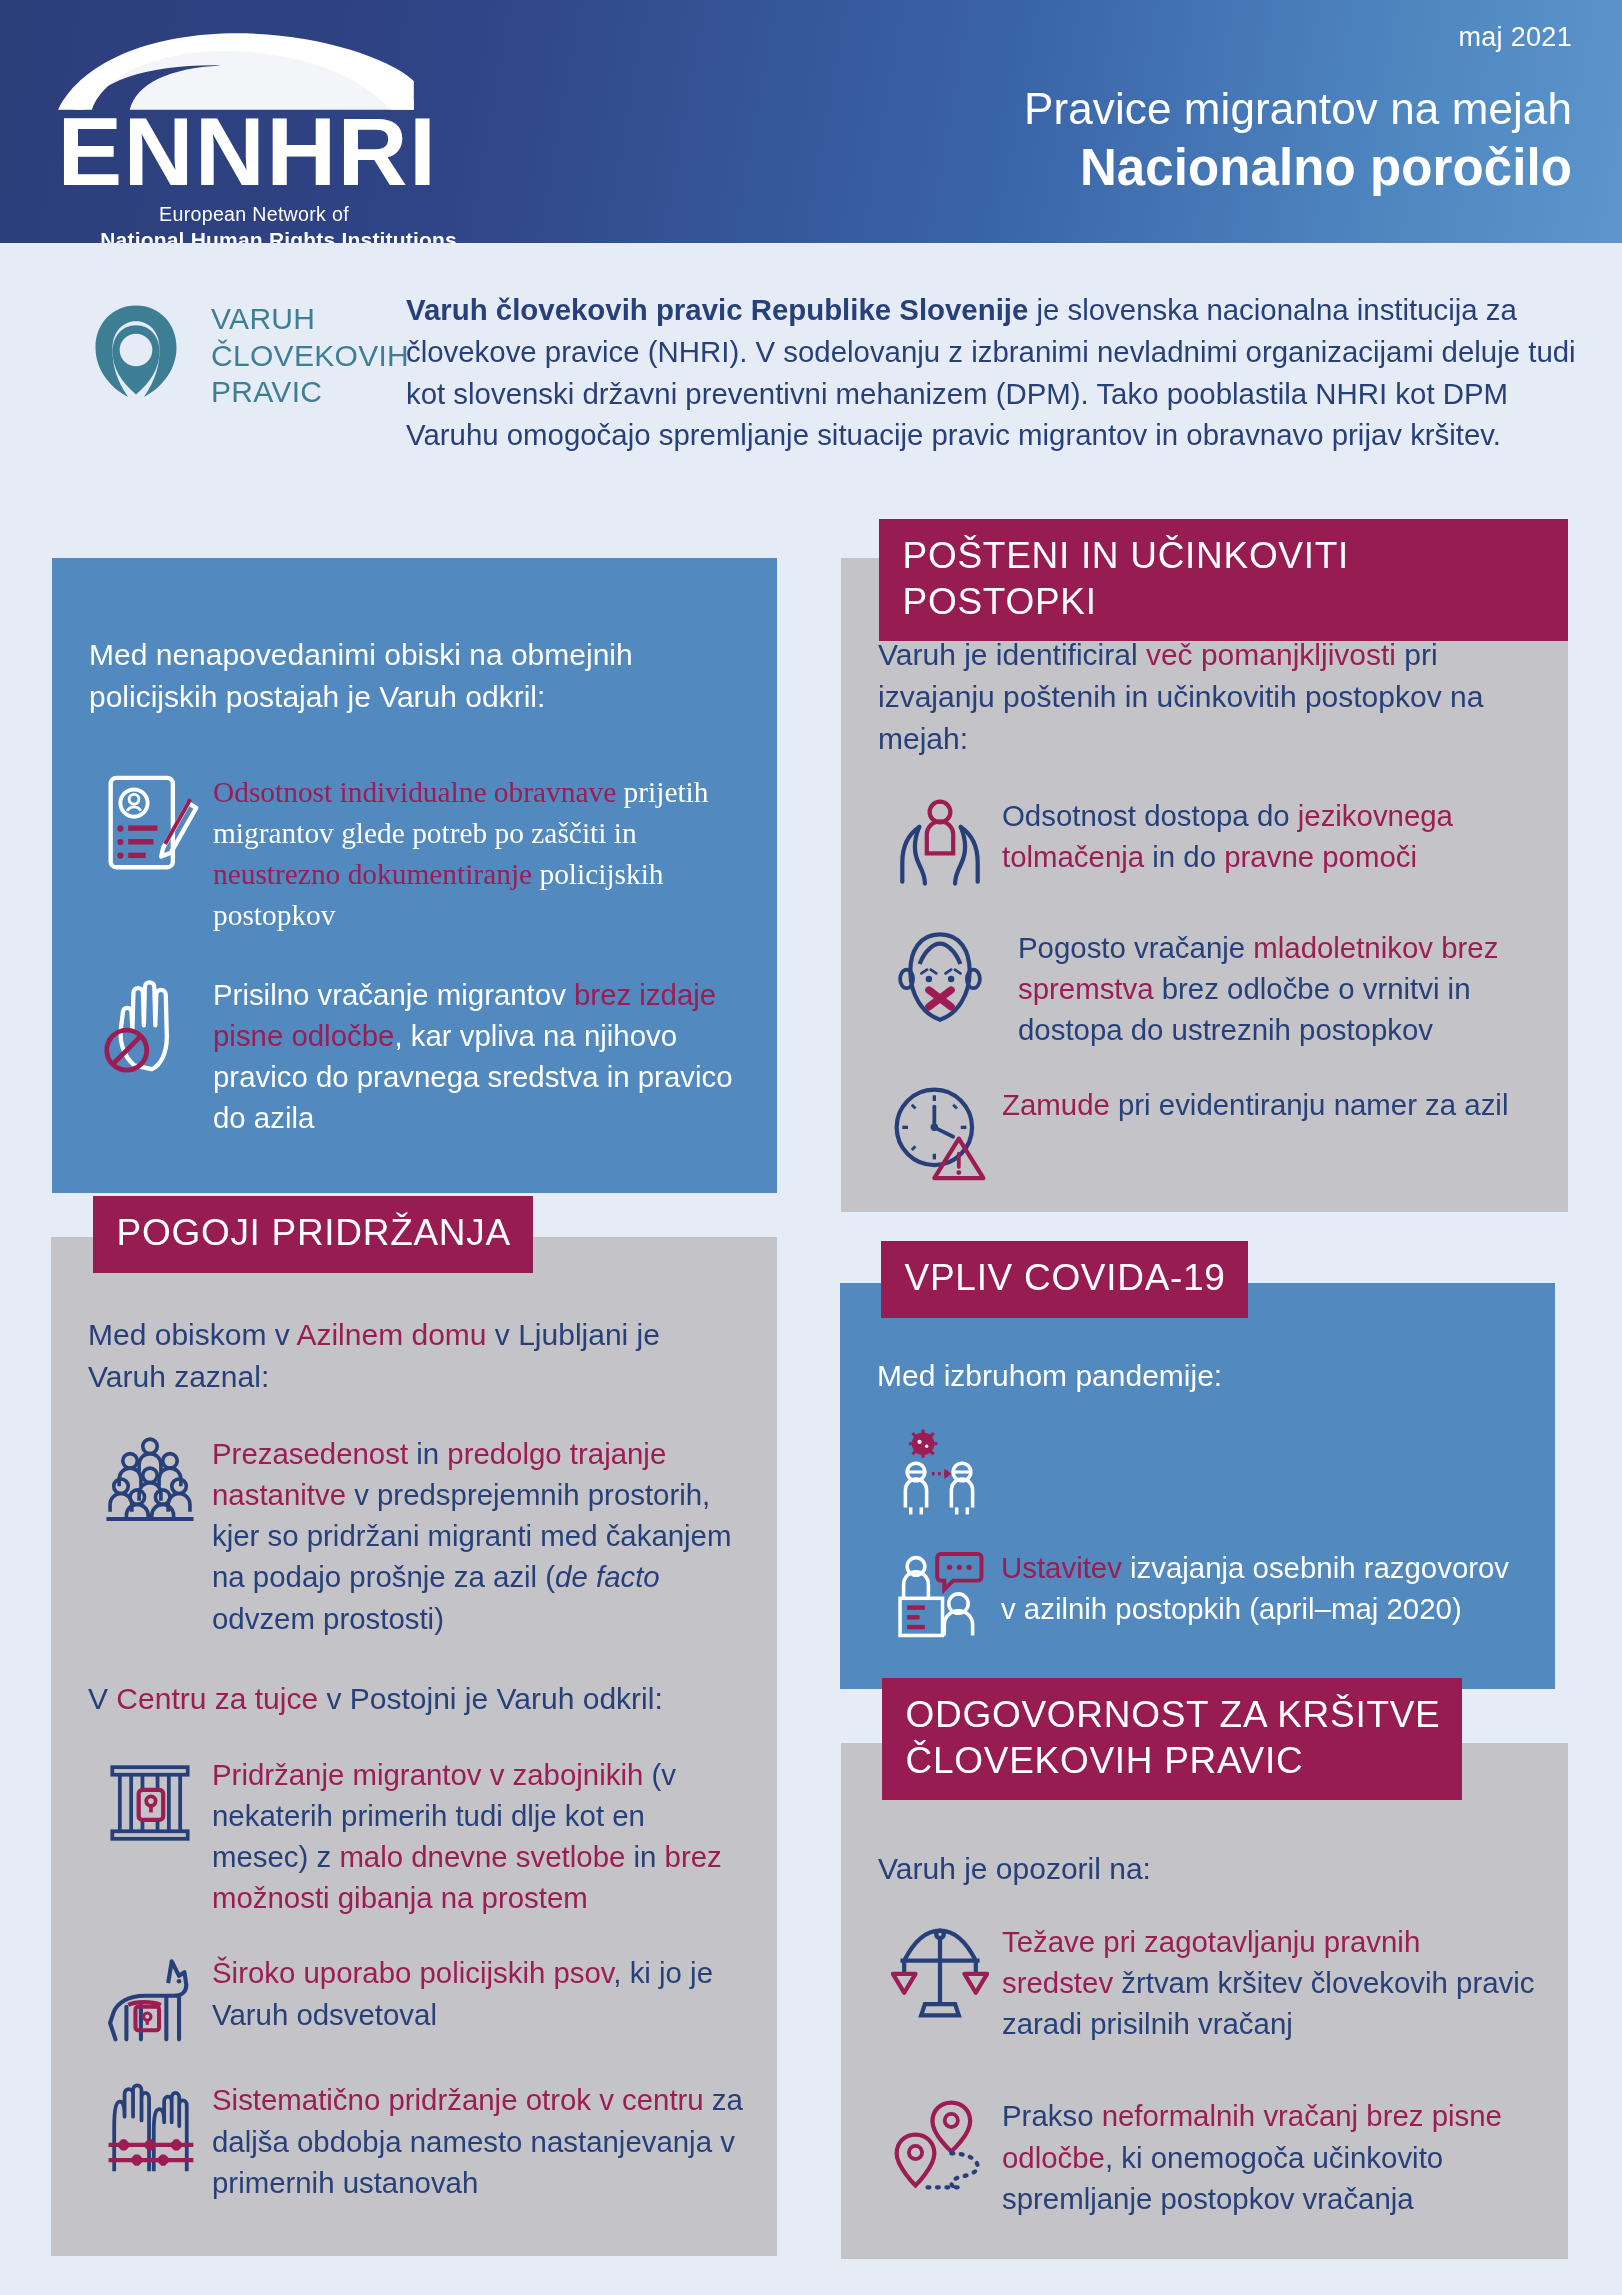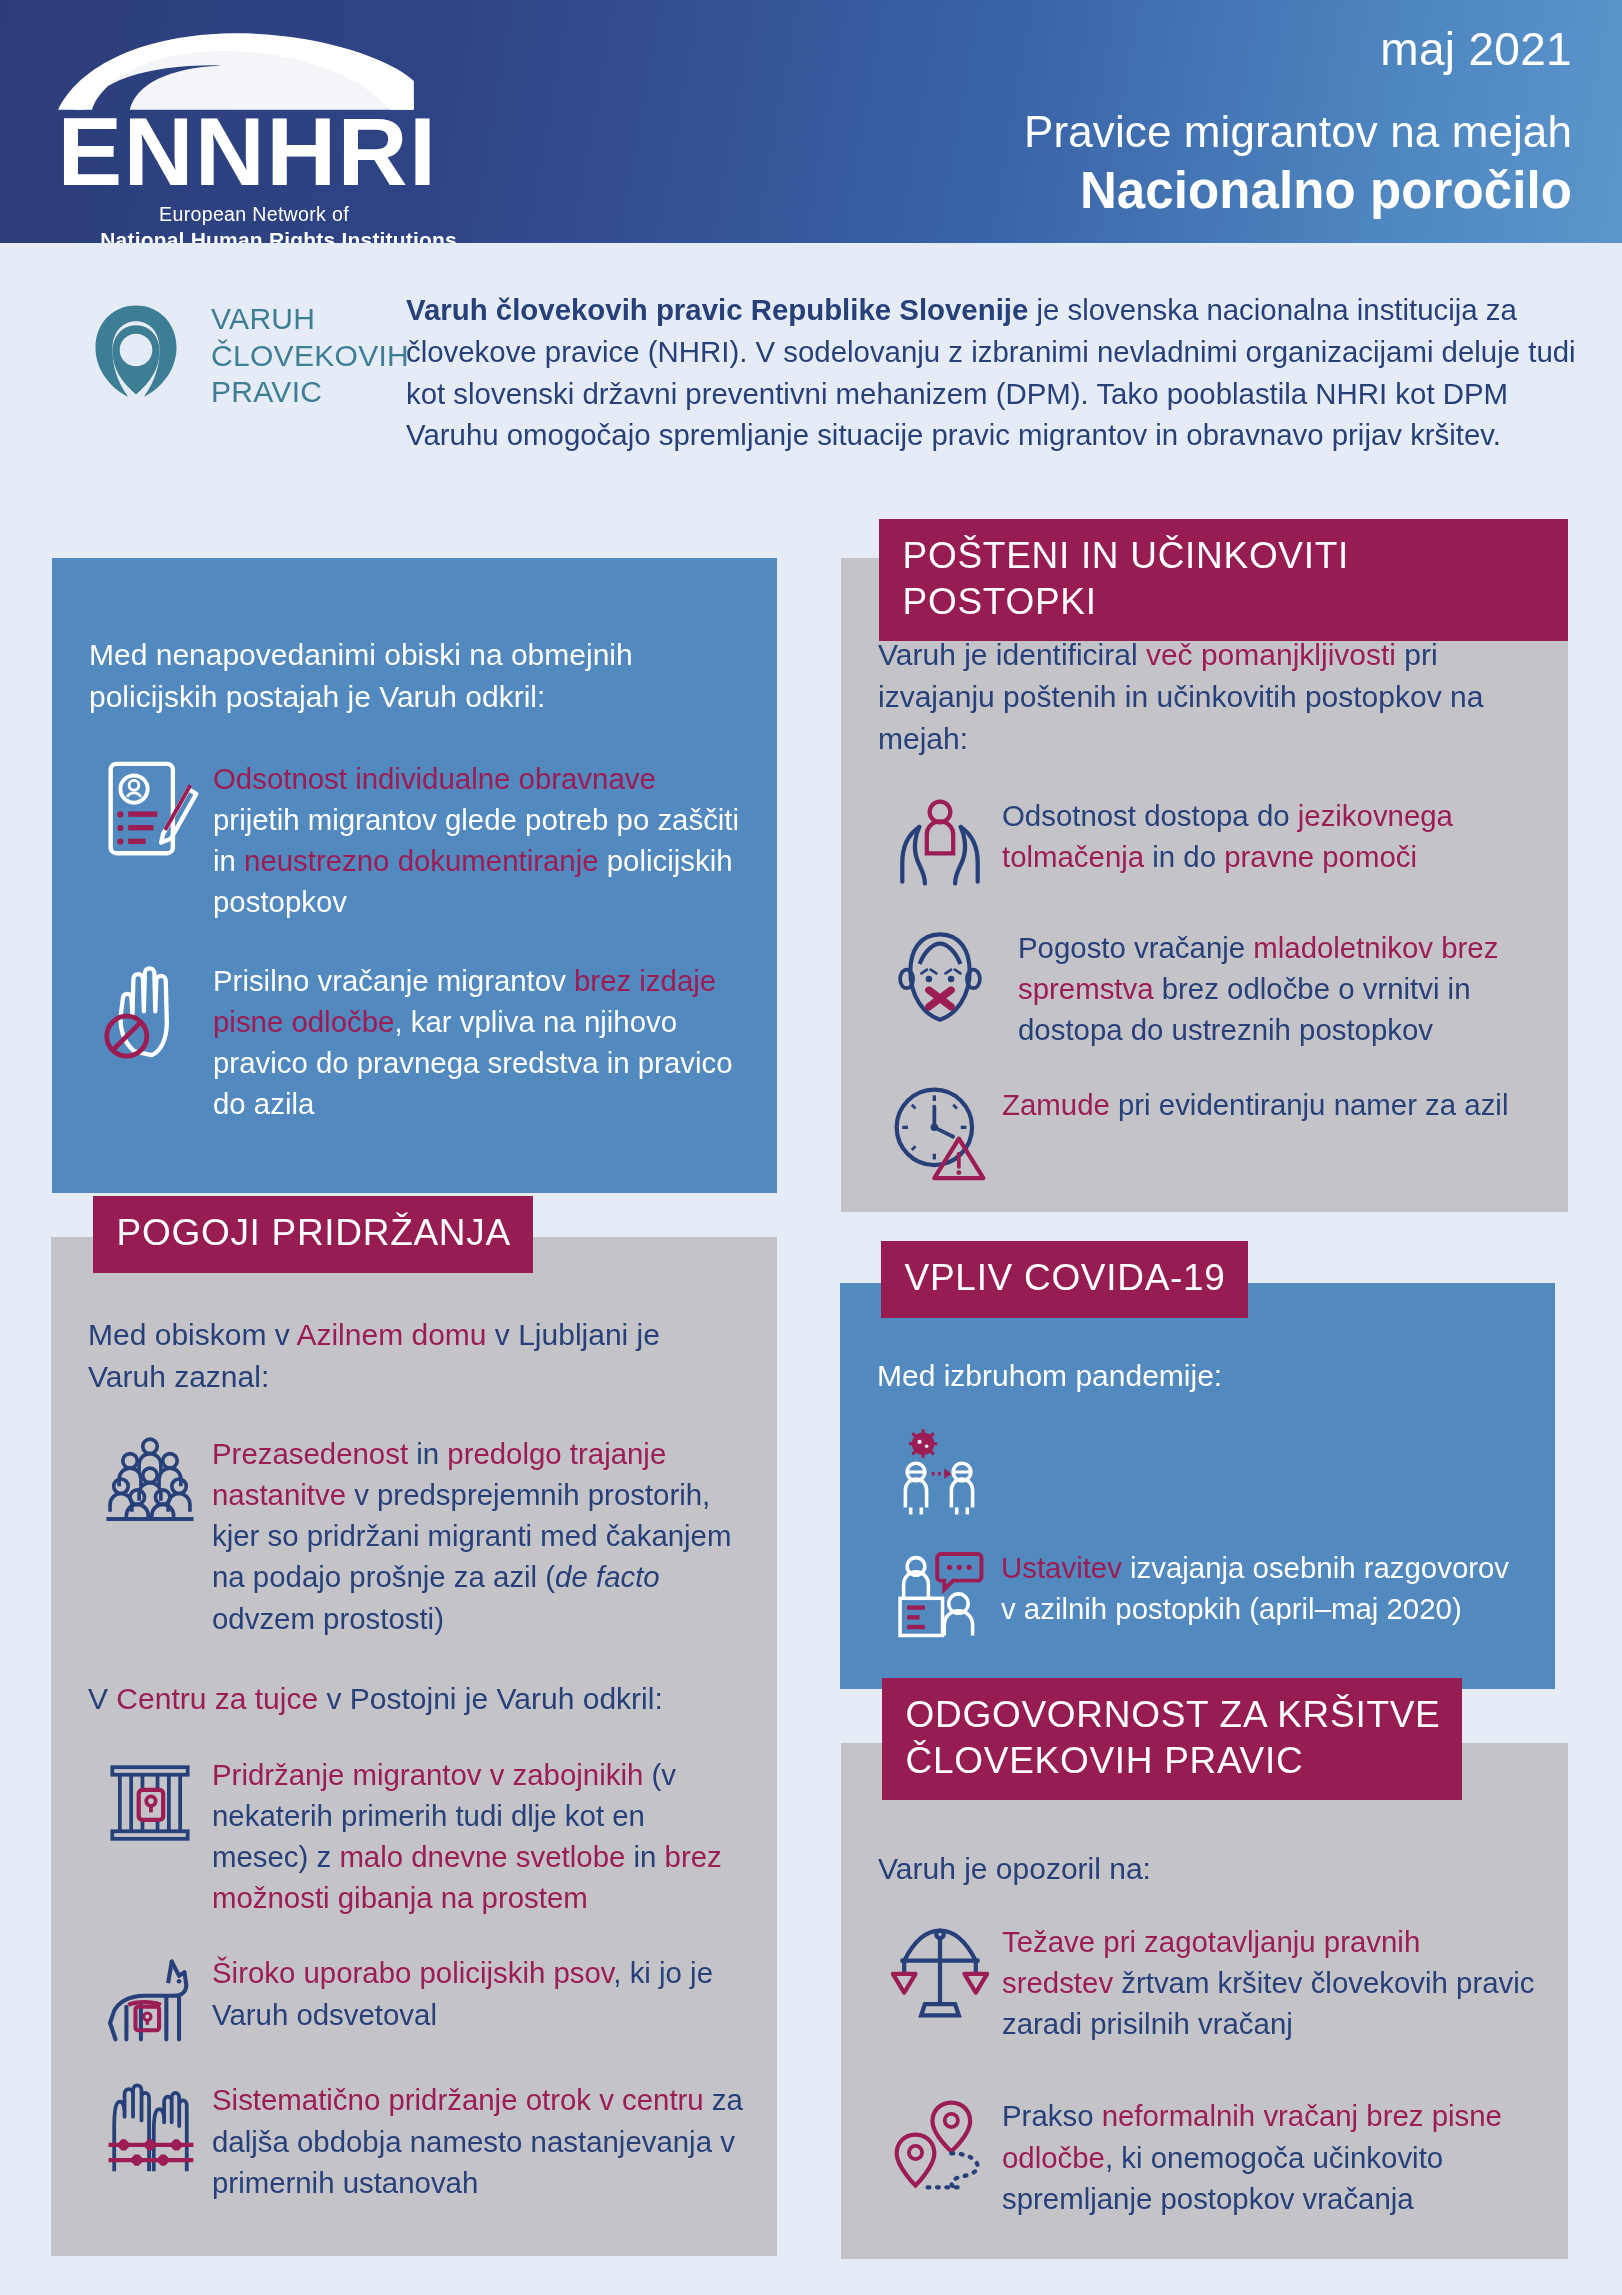--- a/index.html
+++ b/index.html
@@ -22,21 +22,21 @@
   #logo-wordmark {
     font-size:97px; font-weight:bold; letter-spacing:1.3px; line-height:0.92;
     color:#fff; margin-top:-3.9px; padding-left:6.5px;
   }
   #logo-sub1 { font-size:19.6px; text-align:center; width:406px; margin-top:6.5px; letter-spacing:0.3px;}
   #logo-sub2 { font-size:21px; font-weight:bold; text-align:right; width:406px; margin-top:2.6px; letter-spacing:0.2px;}
 
   #header-right {
     position:absolute; right:51px; top:22px; text-align:right; color:#fff;
   }
-  #hdr-date { font-size:46px; font-weight:300; letter-spacing:0.3px; }
+  #hdr-date { font-size:27px; font-weight:300; letter-spacing:0.3px; }
   #hdr-title1 { font-size:44px; font-weight:300; margin-top:31px; letter-spacing:0.1px;}
   #hdr-title2 { font-size:51px; font-weight:bold; margin-top:3.9px; letter-spacing:0.1px;}
 
   
   #intro { position:absolute; left:0; top:243px; width:1623px; height:262px; }
   #varuh-logo { position:absolute; left:60px; top:60px; width:151px; }
   #varuh-mark { width:92px; height:98px; display:block; margin:0 auto; }
   #varuh-name {
     position:absolute; left:211px; top:58px; width:196px;
     color:#3e7e95; font-size:30px; line-height:1.22; letter-spacing:0.3px;
@@ -110,21 +110,21 @@
     <div>PRAVIC</div>
   </div>
   <div id="intro-text"><b>Varuh človekovih pravic Republike Slovenije</b><span> je slovenska nacionalna institucija za človekove pravice (NHRI). V sodelovanju z izbranimi nevladnimi organizacijami deluje tudi kot slovenski državni preventivni mehanizem (DPM). Tako pooblastila NHRI kot DPM Varuhu omogočajo spremljanje situacije pravic migrantov in obravnavo prijav kršitev.</span></div>
 </div>
 
 <div class="panel" style="left:52px; top:558px; width:725px; height:635px;">
   <div class="panel-bg bg-blue"></div>
   <div class="panel-inner" style="left:37px; top:76px; width:654px;">
     <div class="lead on-blue">Med nenapovedanimi obiski na obmejnih policijskih postajah je Varuh odkril:</div>
 
-    <div class="bullet" style="margin-top:40px;">
+    <div class="bullet" style="margin-top:54px;font-family:Liberation Serif, serif;">
       <div class="bicon">
         <svg width="99" height="105" viewBox="0 0 100 108">
           <rect x="8" y="6" width="64" height="92" rx="6" fill="none" stroke="#fff" stroke-width="4.5"></rect>
           <circle cx="32" cy="32" r="14" fill="none" stroke="#fff" stroke-width="4"></circle>
           <circle cx="32" cy="28" r="5" fill="none" stroke="#fff" stroke-width="3"></circle>
           <path d="M25 40 a8 8 0 0 1 14 0" fill="none" stroke="#fff" stroke-width="3"></path>
           <circle cx="18" cy="58" r="3.2" fill="#9c1c54"></circle>
           <rect x="26" y="55" width="30" height="5.5" fill="#9c1c54"></rect>
           <circle cx="18" cy="72" r="3.2" fill="#9c1c54"></circle>
           <rect x="26" y="69" width="26" height="5.5" fill="#9c1c54"></rect>

